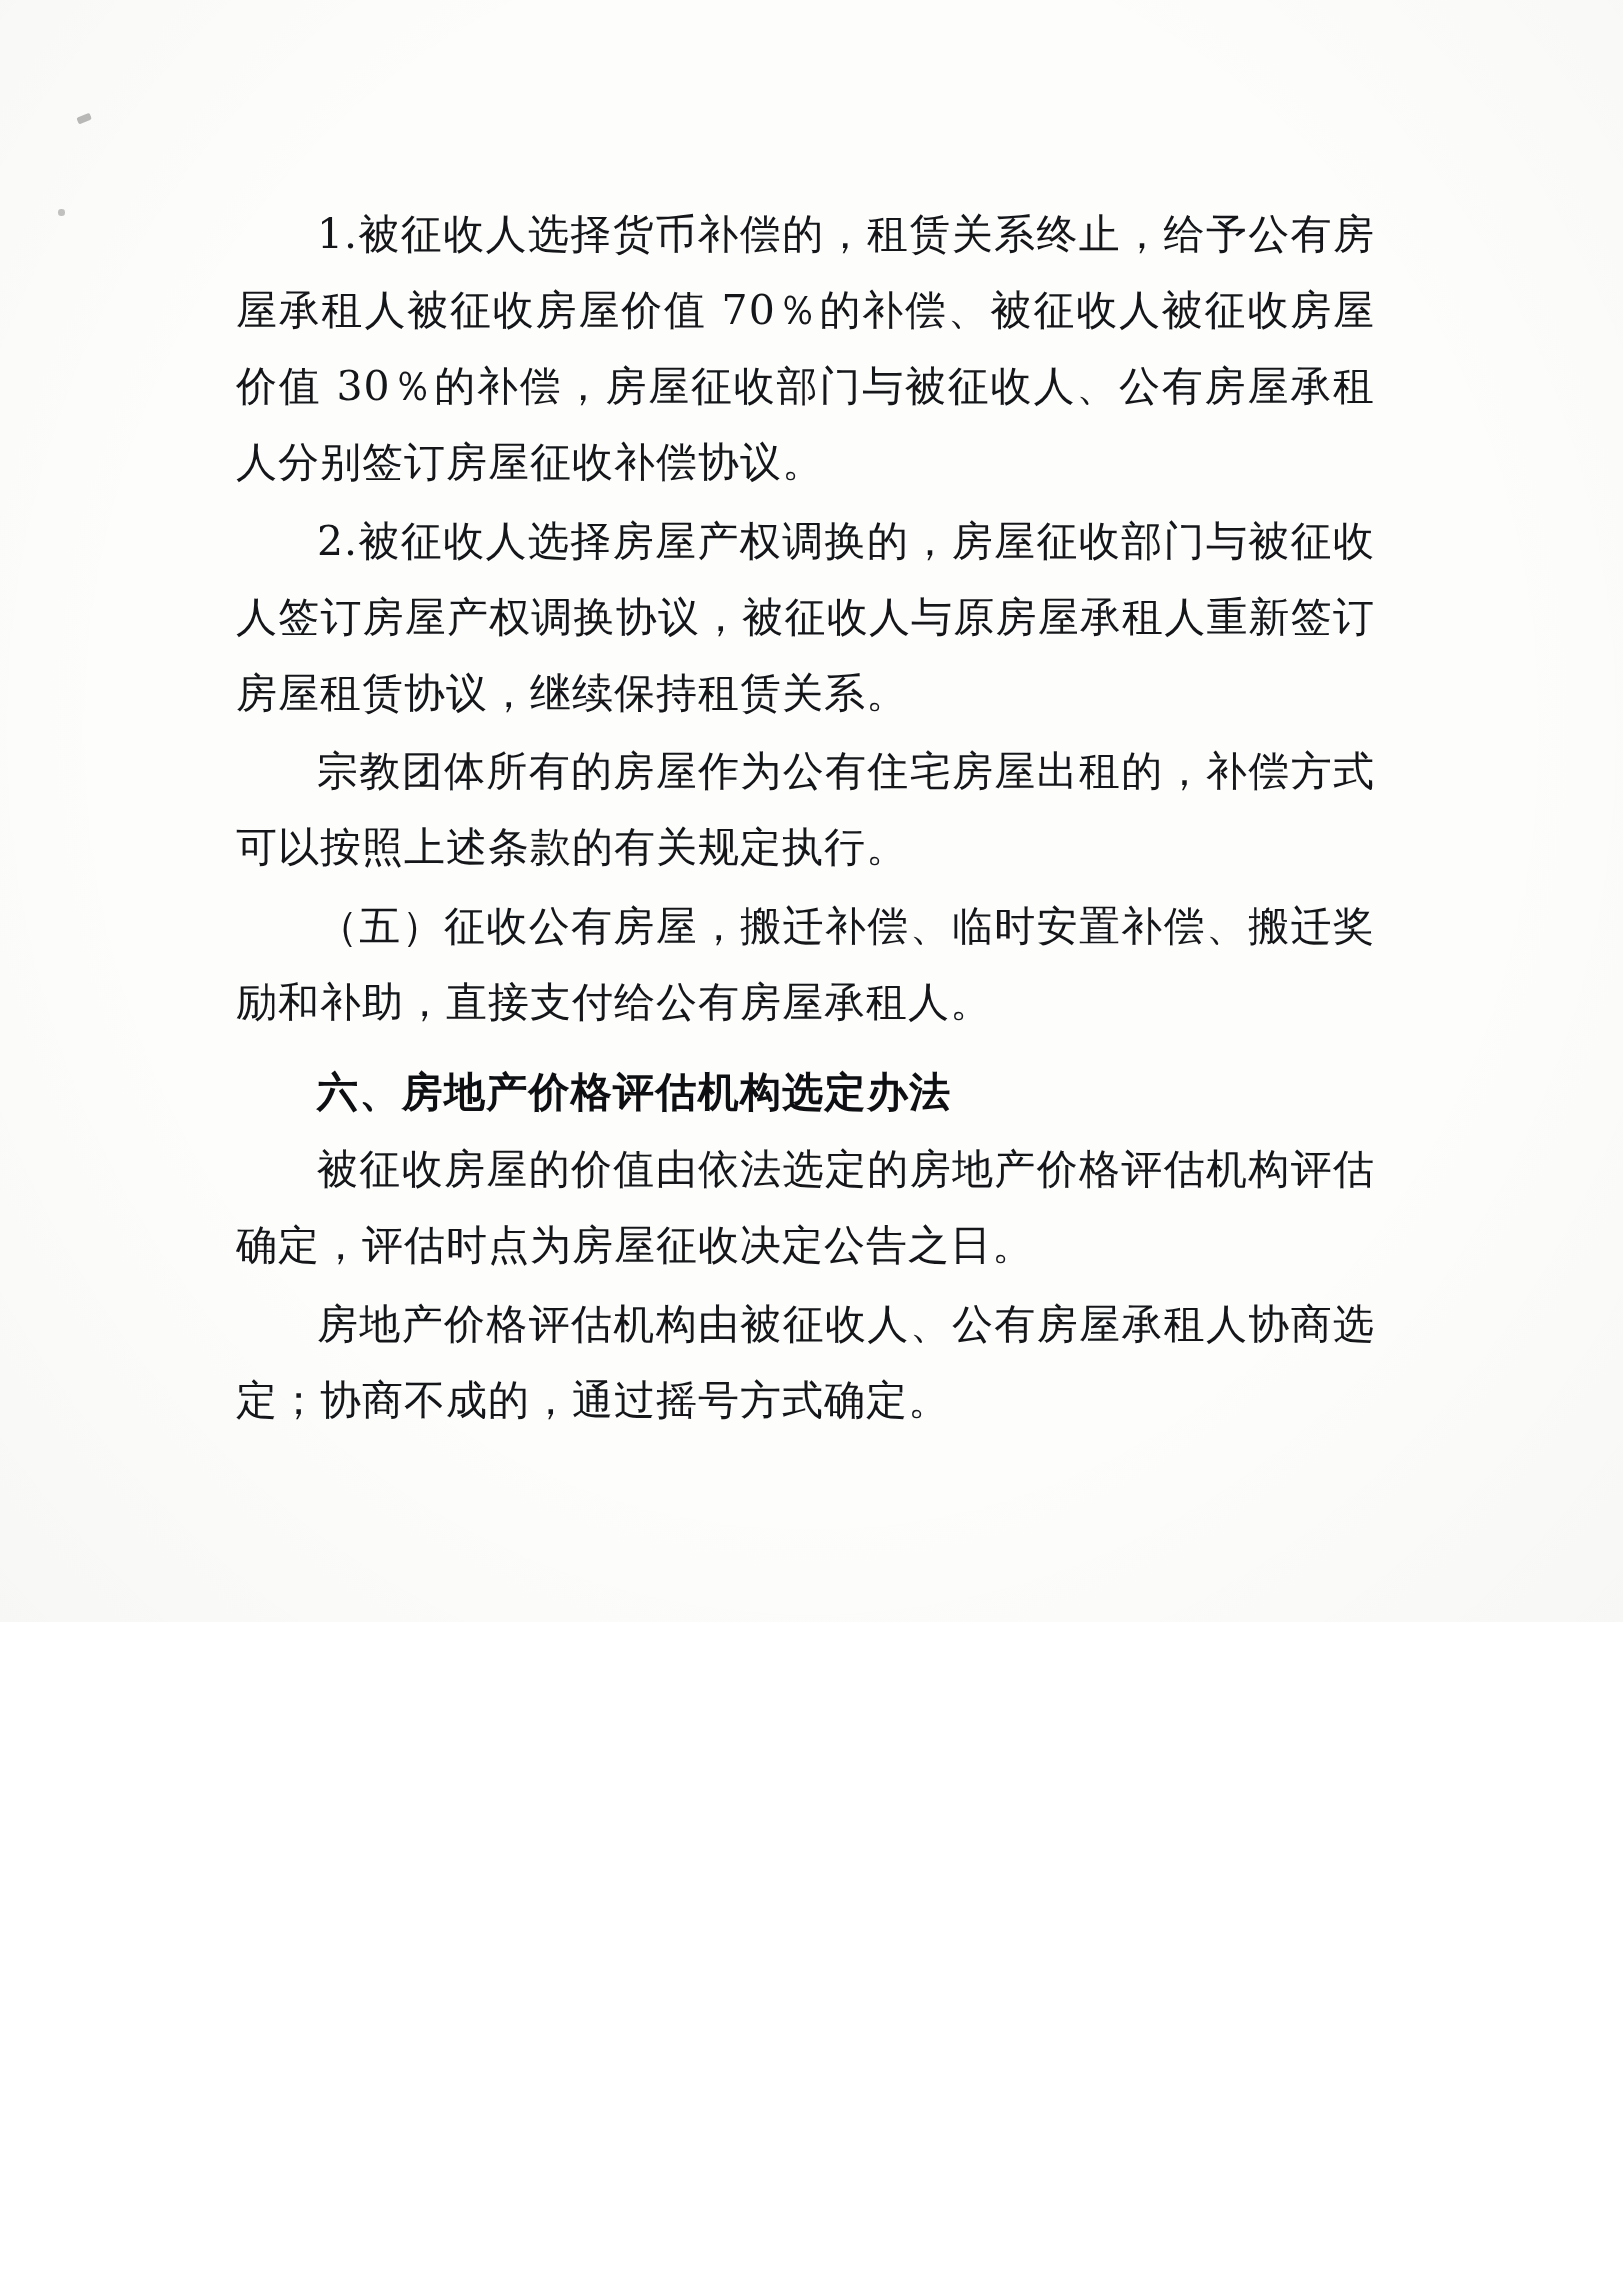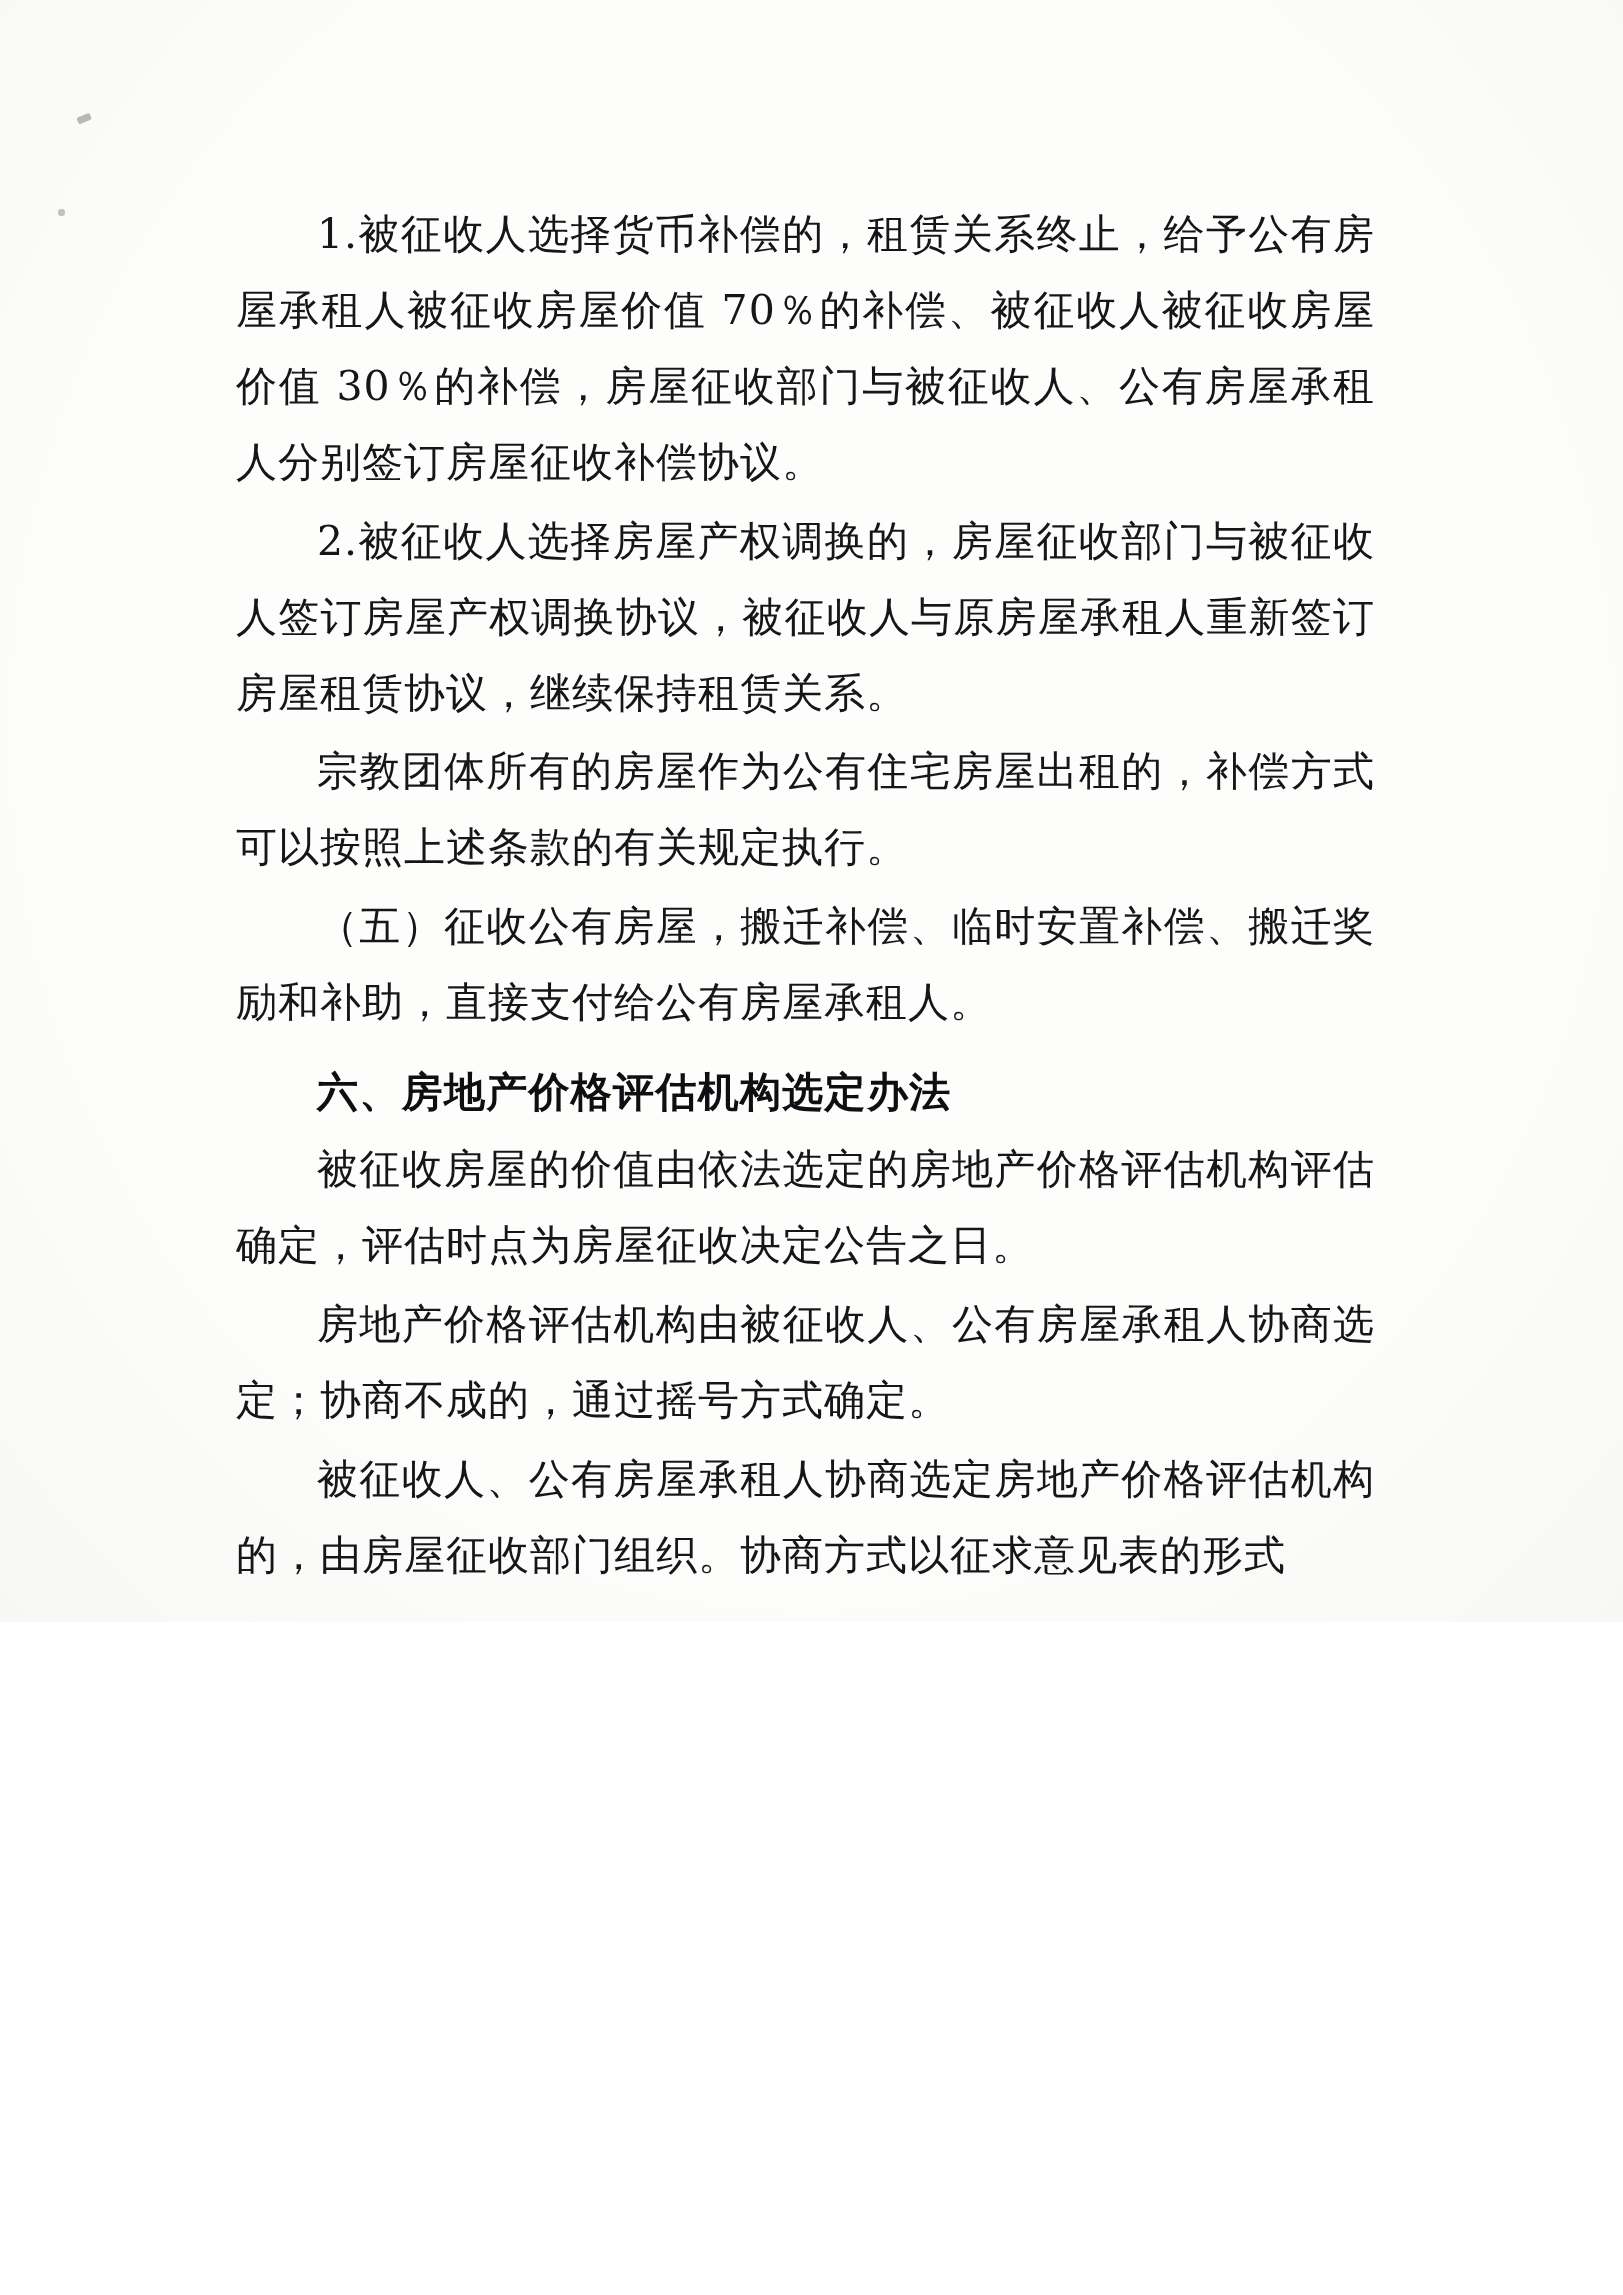--- a/index.html
+++ b/index.html
@@ -95,18 +95,17 @@
   <div class="margin-mark-2"></div>
 
   <div class="content">
     <p class="para indent">1.被征收人选择货币补偿的，租赁关系终止，给予公有房屋承租人被征收房屋价值 70％的补偿、被征收人被征收房屋价值 30％的补偿，房屋征收部门与被征收人、公有房屋承租人分别签订房屋征收补偿协议。</p>
     <p class="para indent">2.被征收人选择房屋产权调换的，房屋征收部门与被征收人签订房屋产权调换协议，被征收人与原房屋承租人重新签订房屋租赁协议，继续保持租赁关系。</p>
     <p class="para indent">宗教团体所有的房屋作为公有住宅房屋出租的，补偿方式可以按照上述条款的有关规定执行。</p>
     <p class="para indent">（五）征收公有房屋，搬迁补偿、临时安置补偿、搬迁奖励和补助，直接支付给公有房屋承租人。</p>
     <p class="heading">六、房地产价格评估机构选定办法</p>
     <p class="para indent">被征收房屋的价值由依法选定的房地产价格评估机构评估确定，评估时点为房屋征收决定公告之日。</p>
     <p class="para indent">房地产价格评估机构由被征收人、公有房屋承租人协商选定；协商不成的，通过摇号方式确定。</p>
-    <p class="para indent">被征收人、公有房屋承租人协商选定房地产价格评估机构的，由房屋征收部门组织。协商方式以征求意见表的形式</p>
   </div>
 
 
 </div>
 
 
 </body></html>

